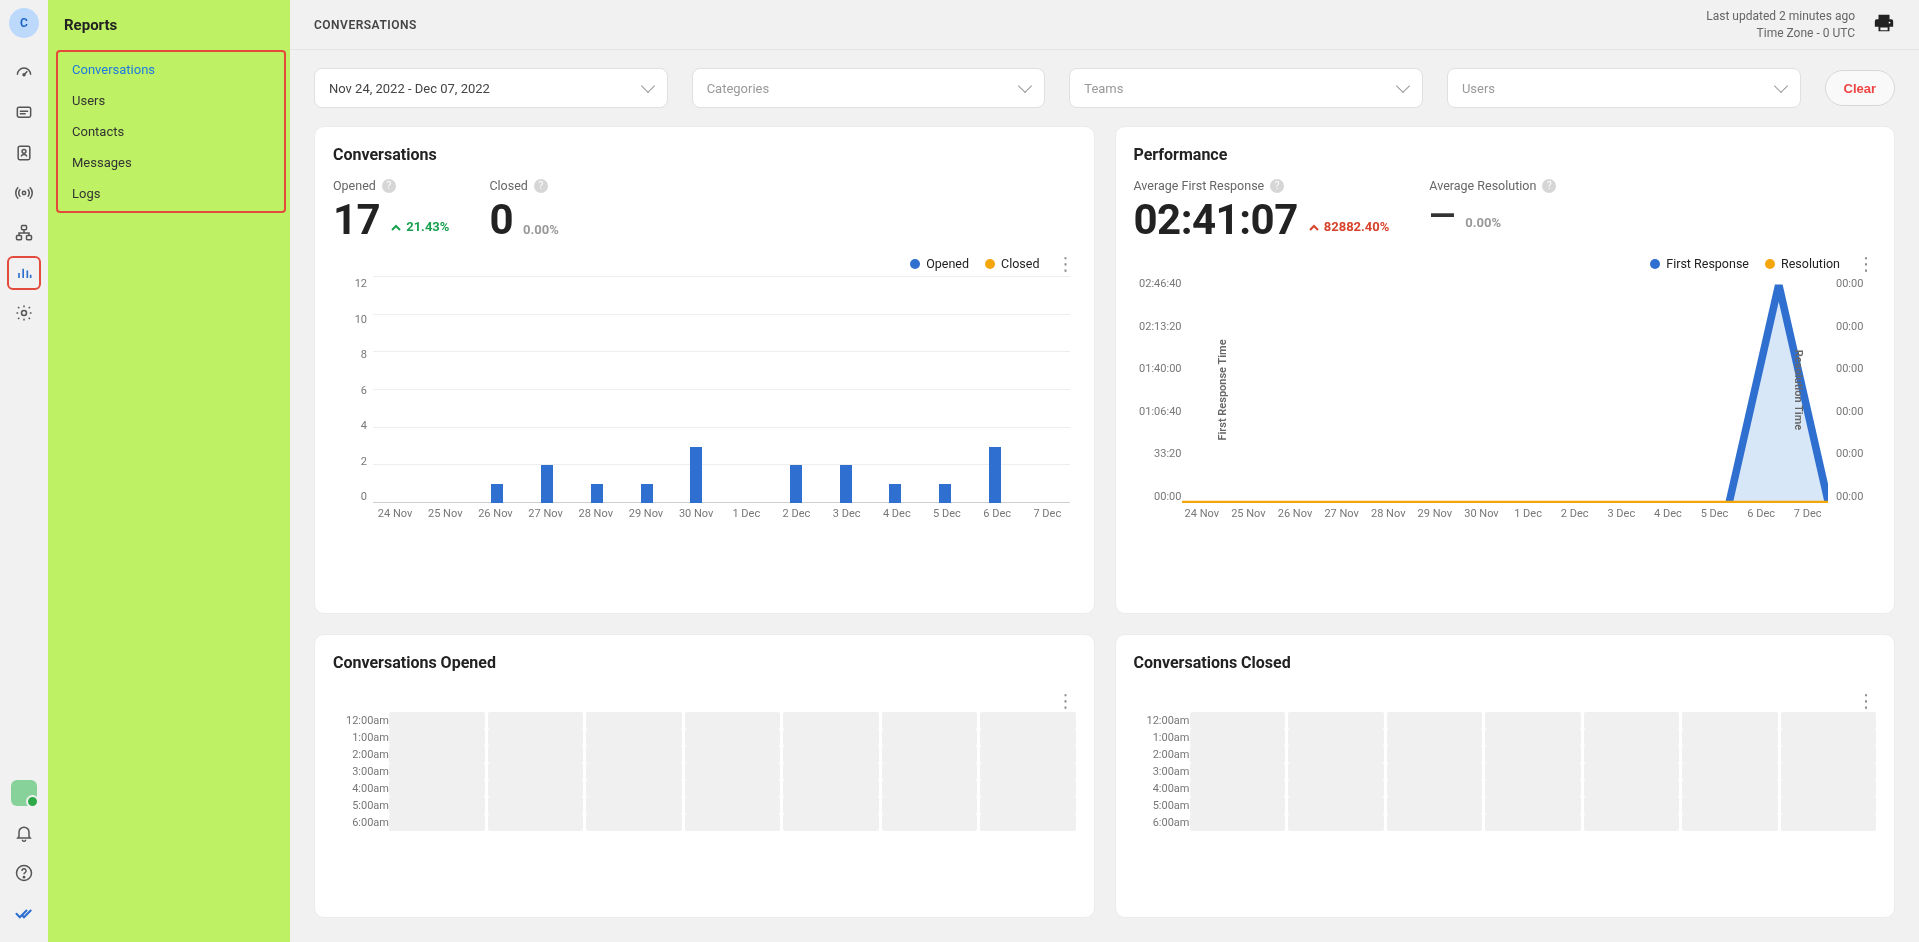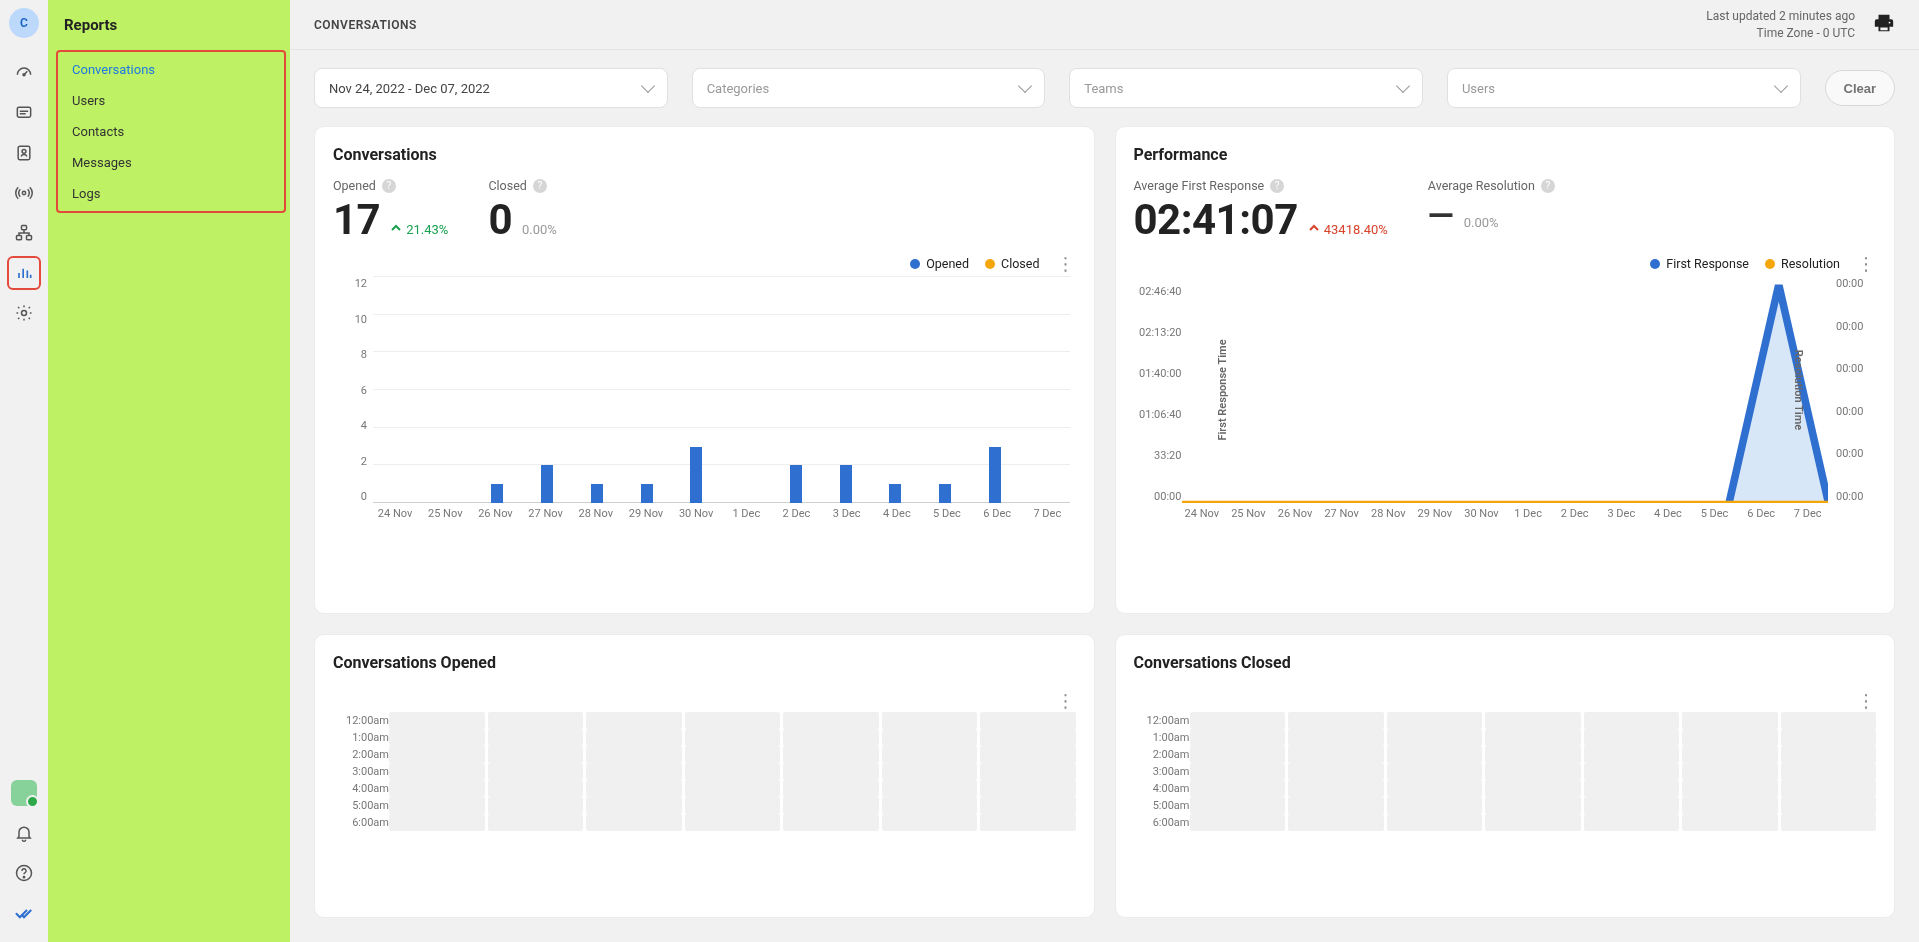--- a/index.html
+++ b/index.html
@@ -66,39 +66,39 @@
 
   .filters { display:flex; gap: 24px; padding: 18px 24px 0 24px; align-items:center; }
   .select {
     flex: 1; height: 40px; background: #fff; border: 1px solid #e0e0e0; border-radius: 8px;
     display: flex; align-items: center; justify-content: space-between; padding: 0 14px;
     font-size: 13px; color: #444; cursor: pointer;
   }
   .select.placeholder { color: #999; }
   .clear-btn {
     height: 36px; padding: 0 18px; border-radius: 22px; border: 1px solid #d8d8d8;
-    background: #f9f9f9; font-weight: 600; font-size: 13px; cursor: pointer; color:#737373;
+    background: #f9f9f9; font-weight: 600; font-size: 13px; cursor: pointer; color:#ef4444;
   }
 
   .grid {
     flex: 1; overflow-y: auto; padding: 18px 24px 24px 24px;
     display: grid; grid-template-columns: 1fr 1fr; gap: 20px;
   }
   .card {
     background: #fff; border: 1px solid #ececec; border-radius: 10px; padding: 18px 18px 10px 18px;
     display:flex; flex-direction: column;
   }
   .card h2 { font-size: 16px; font-weight: 700; margin-bottom: 14px; }
   .metrics { display: flex; gap: 40px; margin-bottom: 12px; }
   .metric .label { font-size: 12.5px; color: #666; display:flex; align-items:center; gap:6px; margin-bottom:2px; }
   .help-dot { width:14px; height:14px; border-radius:50%; background:#d6d6d6; color:#fff; font-size:10px; display:inline-flex; align-items:center; justify-content:center; }
   .metric .row { display:flex; align-items: baseline; gap: 10px; }
   .metric .big { font-size: 42px; font-weight: 700; letter-spacing: -.5px; }
   .metric .dash { font-size: 34px; font-weight: 700; color: #333; }
-  .delta { display:flex; align-items:flex-start; gap:4px; font-size:13px; font-weight:400; }
+  .delta { display:flex; align-items:flex-end; gap:4px; font-size:13px; font-weight:700; }
   .delta.up { color: #1aa150; }
   .delta.down { color: #d8432c; }
   .delta.neutral { color: #999; }
 
   .legend { display:flex; align-items:center; justify-content:flex-end; gap:16px; font-size:12.5px; margin-bottom:6px; }
   .legend .item { display:flex; align-items:center; gap:6px; }
   .legend .dot { width:10px; height:10px; border-radius:50%; }
   .legend .more { width:20px; text-align:center; color:#888; cursor:pointer; font-size:18px; line-height:10px; }
 
   .chart { position:relative; height: 250px; }
@@ -391,21 +391,21 @@
               <div class="label">
                 <span>Average First Response</span>
                 <span class="help-dot">?</span>
               </div>
               <div class="row">
                 <span class="big">02:41:07</span>
                 <span class="delta down">
                   <svg width="12" height="12" viewBox="0 0 12 12">
                     <path d="M2 8l4-4 4 4" fill="none" stroke="currentColor" stroke-width="2"></path>
                   </svg>
-                  <span>43418.40%</span>
+                  <span>82882.40%</span>
                 </span>
               </div>
             </div>
             <div class="metric">
               <div class="label">
                 <span>Average Resolution</span>
                 <span class="help-dot">?</span>
               </div>
               <div class="row">
                 <span class="dash">—</span>
@@ -420,21 +420,21 @@
               <span class="dot" style="background:#2f6fd0"></span>
               <span>First Response</span>
             </div>
           <div class="item">
               <span class="dot" style="background:#f4a60b"></span>
               <span>Resolution</span>
             </div>
           <div class="more">⋮</div>
         </div>
         <div class="chart dual" id="perf-chart">
-            <div class="y-axis" style="width: 48px; margin-top: 8px;">
+            <div class="y-axis" style="width: 48px;">
               <div>02:46:40</div>
               <div>02:13:20</div>
               <div>01:40:00</div>
               <div>01:06:40</div>
               <div>33:20</div>
               <div>00:00</div>
             </div>
             <div class="y-axis-r">
               <div>00:00</div>
               <div>00:00</div>

